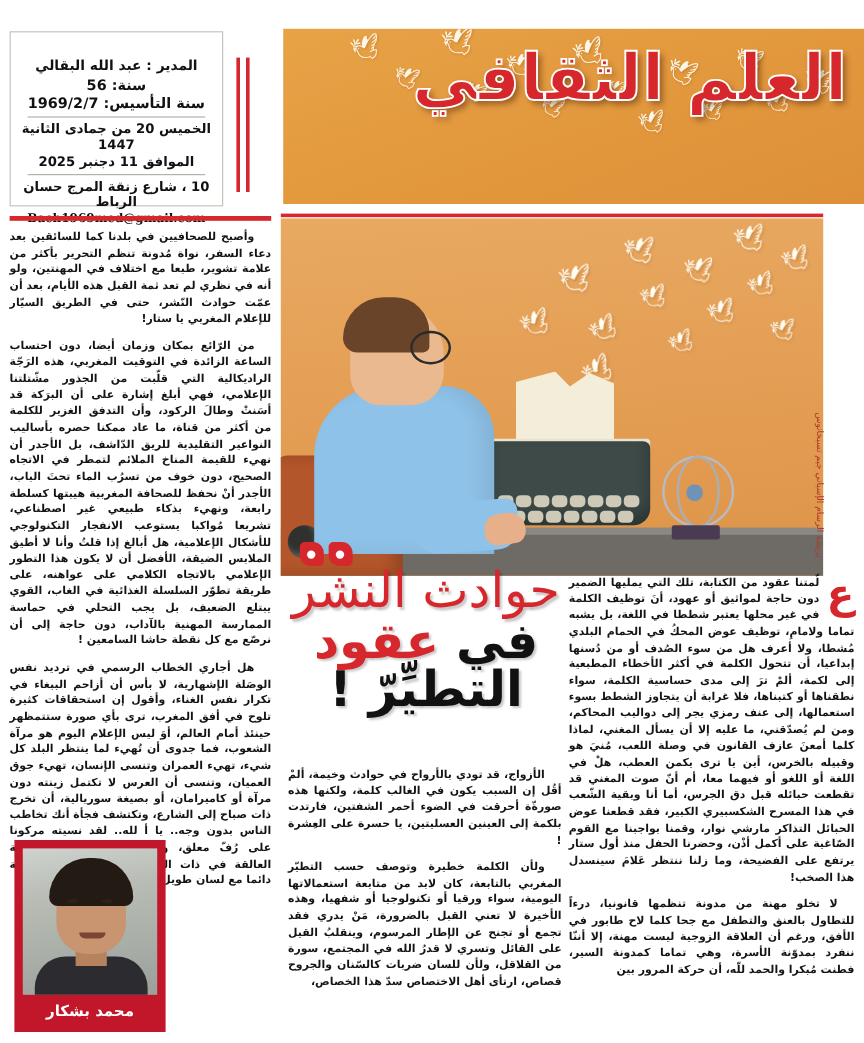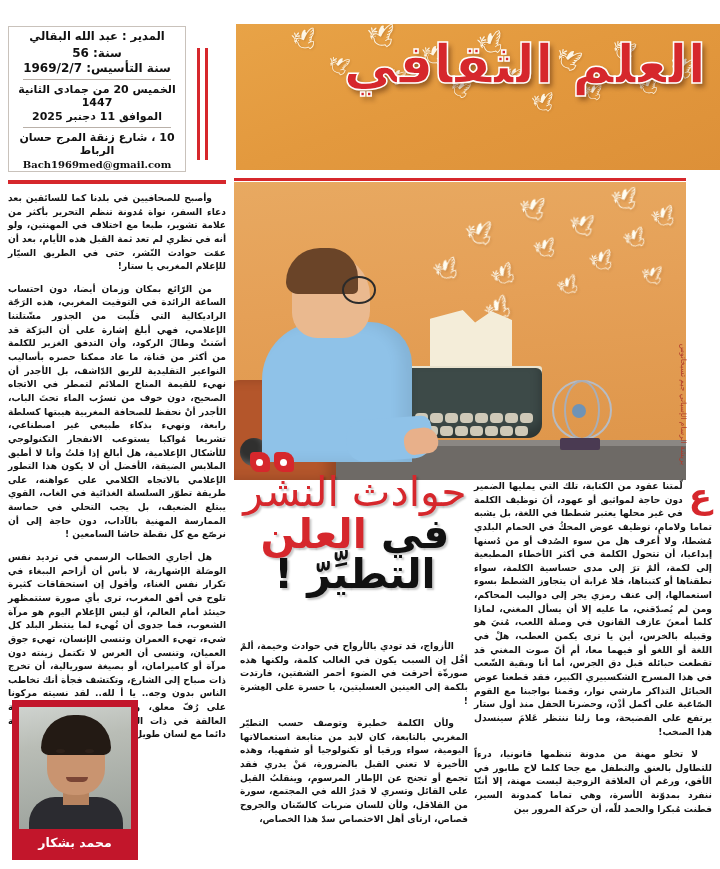--- a/index.html
+++ b/index.html
@@ -27,21 +27,21 @@
     height: 182px;
   }
   .info-box {
     position: absolute;
     left: 8px; top: 26px;
     width: 178px;
     height: 146px;
     border: 1px solid #c9c2bb;
     background: #ffffff;
     box-sizing: border-box;
-    padding: 3px 4px 2px 4px;
+    padding: 21px 4px 2px 4px;
     text-align: center;
     direction: rtl;
   }
   .info-director {
     font-family: "DejaVu Sans", sans-serif;
     font-size: 11.5px;
     font-weight: bold;
     color: #111;
     letter-spacing: -0.3px;
     line-height: 1.1;
@@ -596,21 +596,21 @@
         <div class="dot"></div>
       <div class="s2"></div>
         <div class="dot2"></div>
     </div>
   </div>
 
   <div class="artist-credit">بريشة الرسام الإسباني جيم تسبخانوس</div>
 
   <div class="headline">
     <div class="hl-l1">حوادث النشر</div>
-    <div class="hl-l2"><span>في </span><span class="em">العلن</span><span> التطيِّرّ !</span></div>
+    <div class="hl-l2"><span>في </span><span class="em">عقود</span><span> التطيِّرّ !</span></div>
   </div>
 
   <div class="col" id="col-left">
       <p>وأصبح للصحافيين في بلدنا كما للسائقين بعد دعاء السفر، نواة مُدونة تنظم التحرير بأكثر من علامة تشوير، طبعا مع اختلاف في المهنتين، ولو أنه في نظري لم تعد ثمة القبل هذه الأيام، بعد أن عمّت حوادث النّشر، حتى في الطريق السيّار للإعلام المغربي يا ستار!</p>
       <p>من الرّائع بمكان وزمان أيضا، دون احتساب الساعة الزائدة في التوقيت المغربي، هذه الرَجّة الراديكالية التي قلّبت من الجذور مشّتلتنا الإعلامي، فهي أبلغ إشارة على أن البرَكة قد أسَنتْ وطالَ الركود، وأن التدفق الغزير للكلمة من أكثر من قناة، ما عاد ممكنا حصره بأساليب النواعير التقليدية للريق الدّاشف، بل الأجدر أن نهيء للقيمة المناخ الملائم لتمطر في الاتجاه الصحيح، دون خوف من تسرُب الماء تحتَ الباب، الأجدر أنْ نحفظ للصحافة المغربية هيبتها كسلطة رابعة، ونهيء بذكاء طبيعي غير اصطناعي، تشريعا مُواكبا يستوعب الانفجار التكنولوجي للأشكال الإعلامية، هل أبالغ إذا قلتُ وأنا لا أطيق الملابس الضيقة، الأفضل أن لا يكون هذا التطور الإعلامي بالاتجاه الكلامي على عواهنه، على طريقة تطوّر السلسلة الغذائية في الغاب، القوي يبتلع الضعيف، بل يجب التحلي في حماسة الممارسة المهنية بالآداب، دون حاجة إلى أن نرصّع مع كل نقطة حاشا السامعين !</p>
       <p>هل أجاري الخطاب الرسمي في ترديد نفس الوصَلة الإشهارية، لا بأس أن أزاحم الببغاء في تكرار نفس الغناء، وأقول إن استحقاقات كثيرة تلوح في أفق المغرب، ترى بأي صورة ستتمظهر حينئذ أمام العالم، أوَ ليس الإعلام اليوم هو مرآة الشعوب، فما جدوى أن تُهيء لما ينتظر البلد كل شيء، تهيء العمران وتنسى الإنسان، تهيء جوق العميان، وتنسى أن العرس لا تكتمل زينته دون مرآة أو كاميرامان، أو بصيغة سوريالية، أن تخرج ذات صباح إلى الشارع، وتكتشف فجأة أنك تخاطب الناس بدون وجه.. يا أ لله.. لقد نسيته مركونا على رُفّ معلق، وما أكثر ملفاتنا الاجتماعية العالقة في ذات الدولاب، والأدهى أنها معلقة دائما مع لسان طويل يشبه ربطة العنق !</p>
     </div>
   <div class="col" id="col-mid">
       <p>الأزواج، قد تودي بالأرواح في حوادث وخيمة، ألمْ أقُل إن السبب يكون في الغالب كلمة، ولكنها هذه صورةّة أحرقت في الضوء أحمر الشفتين، فارتدت بلكمة إلى العينين العسليتين، يا حسرة على العِشرة !</p>
       <p>ولأن الكلمة خطيرة وتوصف حسب التطيّر المغربي بالتابعة، كان لابد من متابعة استعمالاتها اليومية، سواء ورقيا أو تكنولوجيا أو شفهيا، وهذه الأخيرة لا تعني القبل بالضرورة، مَنْ يدري فقد تجمع أو تجنح عن الإطار المرسوم، وينقلبُ القيل على القائل وتسري لا قدرُ الله في المجتمع، سورة من القلاقل، ولأن للسان ضربات كالسّنان والجروح قصاص، ارتأى أهل الاختصاص سدّ هذا الخصاص،</p>

